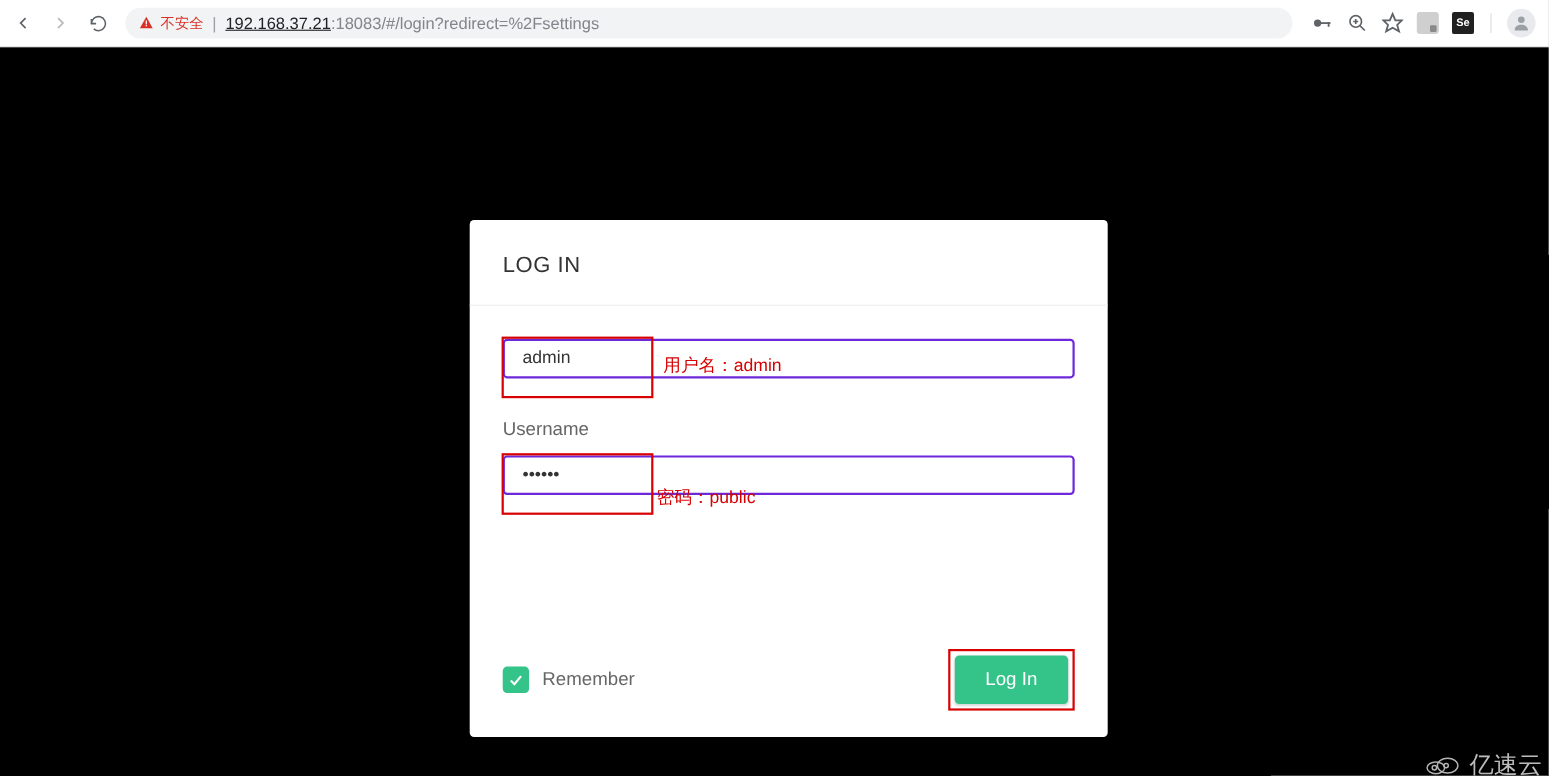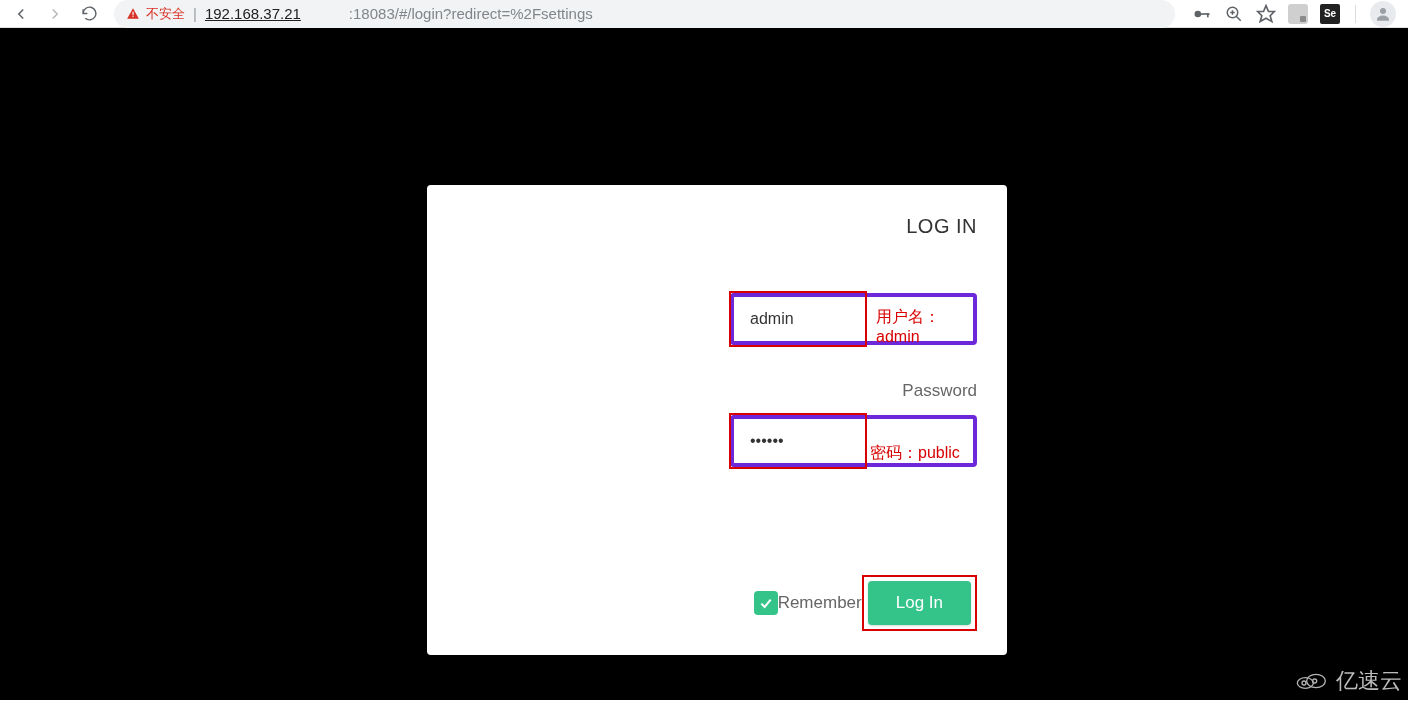--- a/index.html
+++ b/index.html
@@ -1,20 +1,20 @@
 <!DOCTYPE html>
 <html><head>
   <meta charset="utf-8">
   <style>
     * { box-sizing: border-box; margin: 0; padding: 0; }
     html, body { width: 1408px; height: 705px; font-family: "Microsoft YaHei", "Segoe UI", Arial, sans-serif; overflow: hidden; }
 
     
     .chrome-bar {
-      height: 28px;
+      height: 43px;
       background: #ffffff;
       display: flex;
       align-items: center;
       padding: 0 6px;
       gap: 4px;
       color: #5f6368;
       font-size: 14px;
       border-bottom: 1px solid #e0e0e0;
     }
     .nav-btn {
@@ -36,66 +36,66 @@
       padding: 0 12px;
       margin: 0 6px;
       font-size: 15px;
       color: #202124;
       gap: 8px;
     }
     .warn-tri { color: #d93025; font-size: 13px; display:flex; align-items:center; gap:6px;}
     .warn-txt { color: #d93025; }
     .sep-pipe { color: #9aa0a6; }
     .url-main { color: #202124; text-decoration: underline; }
-    .url-faded { color: #80868b; margin-left: 48px; }
+    .url-faded { color: #80868b; }
     .right-icons { display: flex; align-items: center; gap: 10px; padding: 0 6px; }
     .ric { width: 22px; height: 22px; display:flex; align-items:center; justify-content:center; color:#5f6368; font-size:17px; }
     .se-badge { width:20px; height:20px; background:#212121; color:#fff; font-size:10px; font-weight:bold; display:flex; align-items:center; justify-content:center; border-radius:2px;}
     .grey-sq { width:20px; height:20px; background:#cfcfcf; border-radius:3px; position:relative;}
     .grey-sq::after{content:"";position:absolute;bottom:2px;right:2px;width:6px;height:6px;background:#8a8a8a;border-radius:1px;}
     .avatar-btn { width:26px; height:26px; border-radius:50%; background:#e8eaed; display:flex; align-items:center; justify-content:center;}
     .avatar-btn svg{width:18px;height:18px;fill:#9aa0a6;}
     .vsep{width:1px;height:18px;background:#dadce0;margin:0 4px;}
 
     
     .page { height: calc(705px - 33px); background:#000; position:relative; overflow:hidden;}
     .login-card {
       position:absolute;
       left:427px; top:157px;
       width:580px; height:470px;
       background:#fff;
       border-radius:4px;
       box-shadow:0 1px 3px rgba(0,0,0,0.3);
       padding: 30px 30px 24px 30px;
-      display:flex; flex-direction:column;align-items:flex-end;
+      display:flex; flex-direction:column;
     }
     .card-title { font-size:20px; font-weight:500; color:#333; letter-spacing:0.5px; padding-bottom:24px;}
     .hr { height:1px; background:#eee; margin:0 -30px 30px -30px;}
     .field-label { font-size:17px; color:#666; margin-bottom:14px;}
     .field-input {
-      width:100%; height:52px;
-      border:4px solid #6d28d9; border-radius:4px;
+      width:100%; height:36px;
+      border:2px solid #6d28d9; border-radius:4px;
       padding:0 16px; font-size:16px; color:#333;
       outline:none;
     }
     .field-block { position:relative; margin-bottom:36px;}
     .red-box {
       position:absolute; left:0; top:0;
       width:138px; height:56px;
       border:2px solid #d80000;
       pointer-events:none;
       transform:translate(-1px,-2px);
     }
     .red-note {
       position:absolute; left:146px; top:14px;
       color:#d80000; font-size:16px;
       pointer-events:none;
     }
     .bottom-row { margin-top:auto; display:flex; align-items:center; justify-content:space-between;}
-    .remember-wrap { display:flex; align-items:center; }
+    .remember-wrap { display:flex; align-items:center; gap:12px;}
     .chk {
       width:24px; height:24px; border-radius:4px;
       background:#34c388; display:flex; align-items:center; justify-content:center;
     }
     .chk svg{width:16px;height:16px;stroke:#fff;stroke-width:3;fill:none;}
     .remember-label{ font-size:17px; color:#666;}
     .login-btn-wrap{ position:relative; padding:6px;}
     .login-btn-wrap .frame{position:absolute;inset:0;border:2px solid #d80000;pointer-events:none;}
     .login-btn{
       background:#34c388; color:#fff; border:none; border-radius:4px;
@@ -184,21 +184,21 @@
   <div class="login-card">
     <div class="card-title">LOG IN</div>
     <div class="hr"></div>
 
     <div class="field-block">
       <input class="field-input" type="text" value="admin" style="">
       <div class="red-box"></div>
       <div class="red-note">用户名：admin</div>
     </div>
 
-    <div class="field-label">Password</div>
+    <div class="field-label">Username</div>
     <div class="field-block">
       <input class="field-input" type="text" value="••••••" style="">
       <div class="red-box"></div>
       <div class="red-note" style="top:28px;left:140px;">密码：public</div>
     </div>
 
     <div class="bottom-row">
       <div class="remember-wrap">
         <div class="chk">
           <svg viewBox="0 0 24 24">

